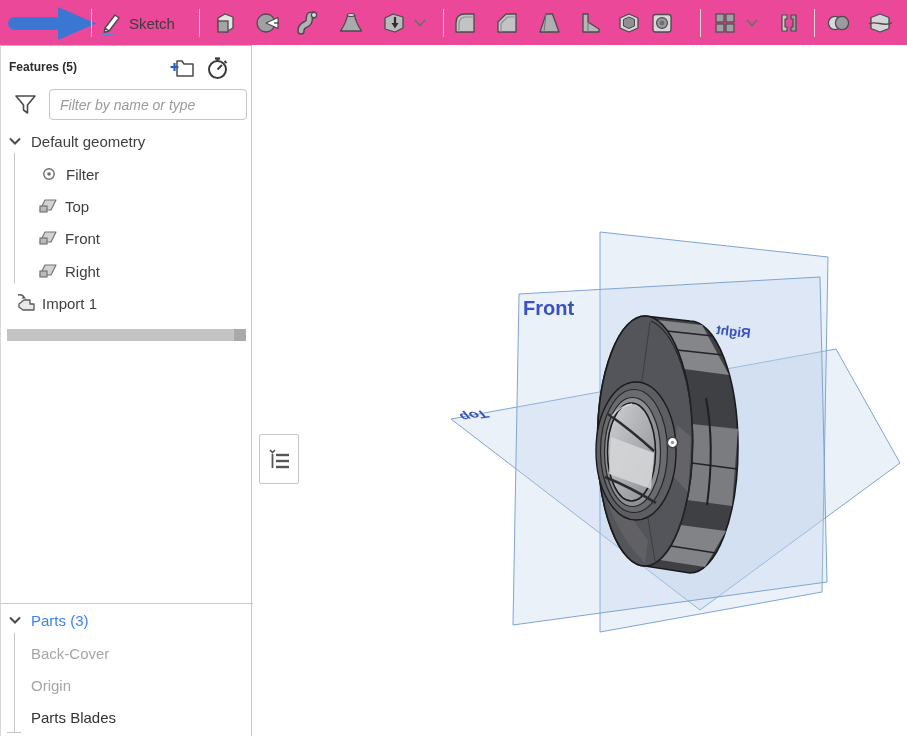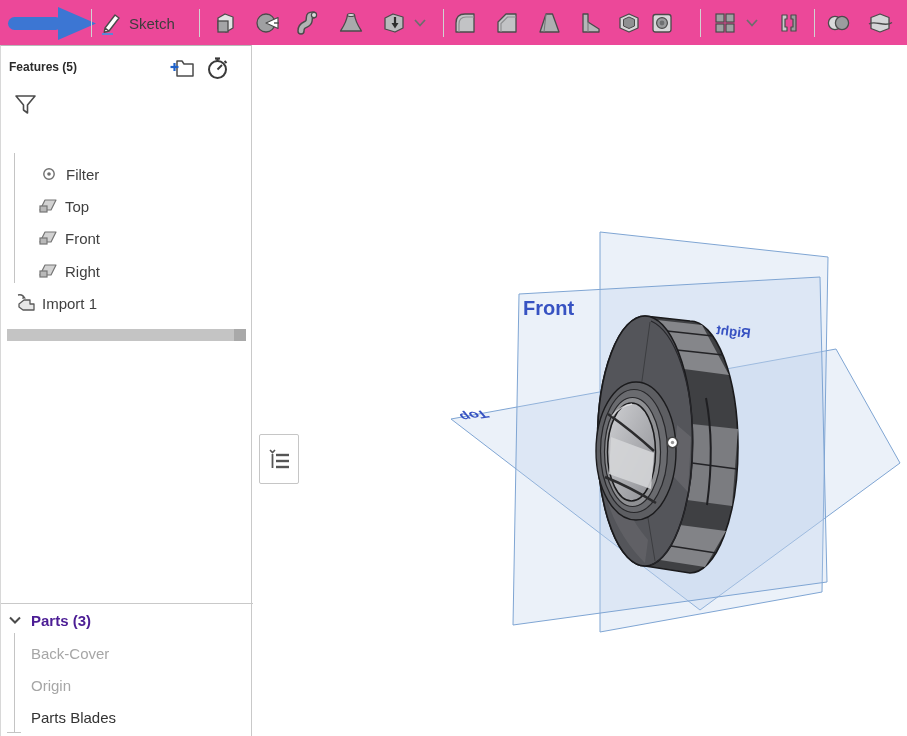--- a/index.html
+++ b/index.html
@@ -244,21 +244,28 @@
         <line x1="12.5" y1="3.5" x2="12.5" y2="6" stroke="#3a3a3a" stroke-width="2.2"></line>
         <line x1="19.5" y1="6" x2="21.5" y2="8" stroke="#3a3a3a" stroke-width="2"></line>
       </svg>
   </span>
 
   <span class="hdr-icon" style="left:13px;top:47px">
     <svg width="23" height="23" viewBox="0 0 23 23">
         <path d="M2,3 H21 L13.5,12 V20 L9.5,17 V12 Z" fill="none" stroke="#4b4b4b" stroke-width="1.6" stroke-linejoin="round"></path>
       </svg>
   </span>
-
+  <input class="filter-input" type="text" placeholder="Filter by name or type" style="">
+
+  <div class="row" style="left:6px;top:83px">
+    <svg width="16" height="16" viewBox="0 0 16 16" style="margin-right:8px">
+        <polyline points="3,5.5 8,10.5 13,5.5" fill="none" stroke="#4b4b4b" stroke-width="2"></polyline>
+      </svg>
+    <span class="lbl">Default geometry</span>
+  </div>
   <div class="tree-line" style="left:13px;top:107px;height:130px"></div>
 
   <div class="row" style="left:40px;top:116px">
     <svg width="16" height="16" viewBox="0 0 16 16" style="margin-right:9px">
         <circle cx="8" cy="8" r="5.2" fill="none" stroke="#6f6f6f" stroke-width="1.4"></circle>
         <circle cx="8" cy="8" r="1.8" fill="#6f6f6f"></circle>
       </svg>
     <span class="lbl">Filter</span>
   </div>
   <div class="row" style="left:36px;top:148px">
@@ -289,21 +296,21 @@
         <polygon points="7,6.8 11,6.4 8.4,3.6" fill="#5a5a5a"></polygon>
       </svg>
     <span class="lbl">Import 1</span>
   </div>
 
   <div class="rollback">
       <span class="hndl"></span>
     </div>
 
   <div class="sect-divider"></div>
-  <div class="row" style="left:6px;top:562px;font-weight:bold;color:#4c1d95">
+  <div class="row" style="left:6px;top:562px;font-weight:normal;color:#3b82f6">
     <svg width="16" height="16" viewBox="0 0 16 16" style="margin-right:8px">
         <polyline points="3,5.5 8,10.5 13,5.5" fill="none" stroke="#4b4b4b" stroke-width="2"></polyline>
       </svg>
     <span class="lbl">Parts (3)</span>
   </div>
   <div class="tree-line" style="left:13px;top:587px;height:99px"></div>
   <div class="tree-tick" style="left:6px;top:686px;width:14px"></div>
 
   <div class="row dim" style="left:30px;top:595px">
     <span class="lbl">Back-Cover</span>

